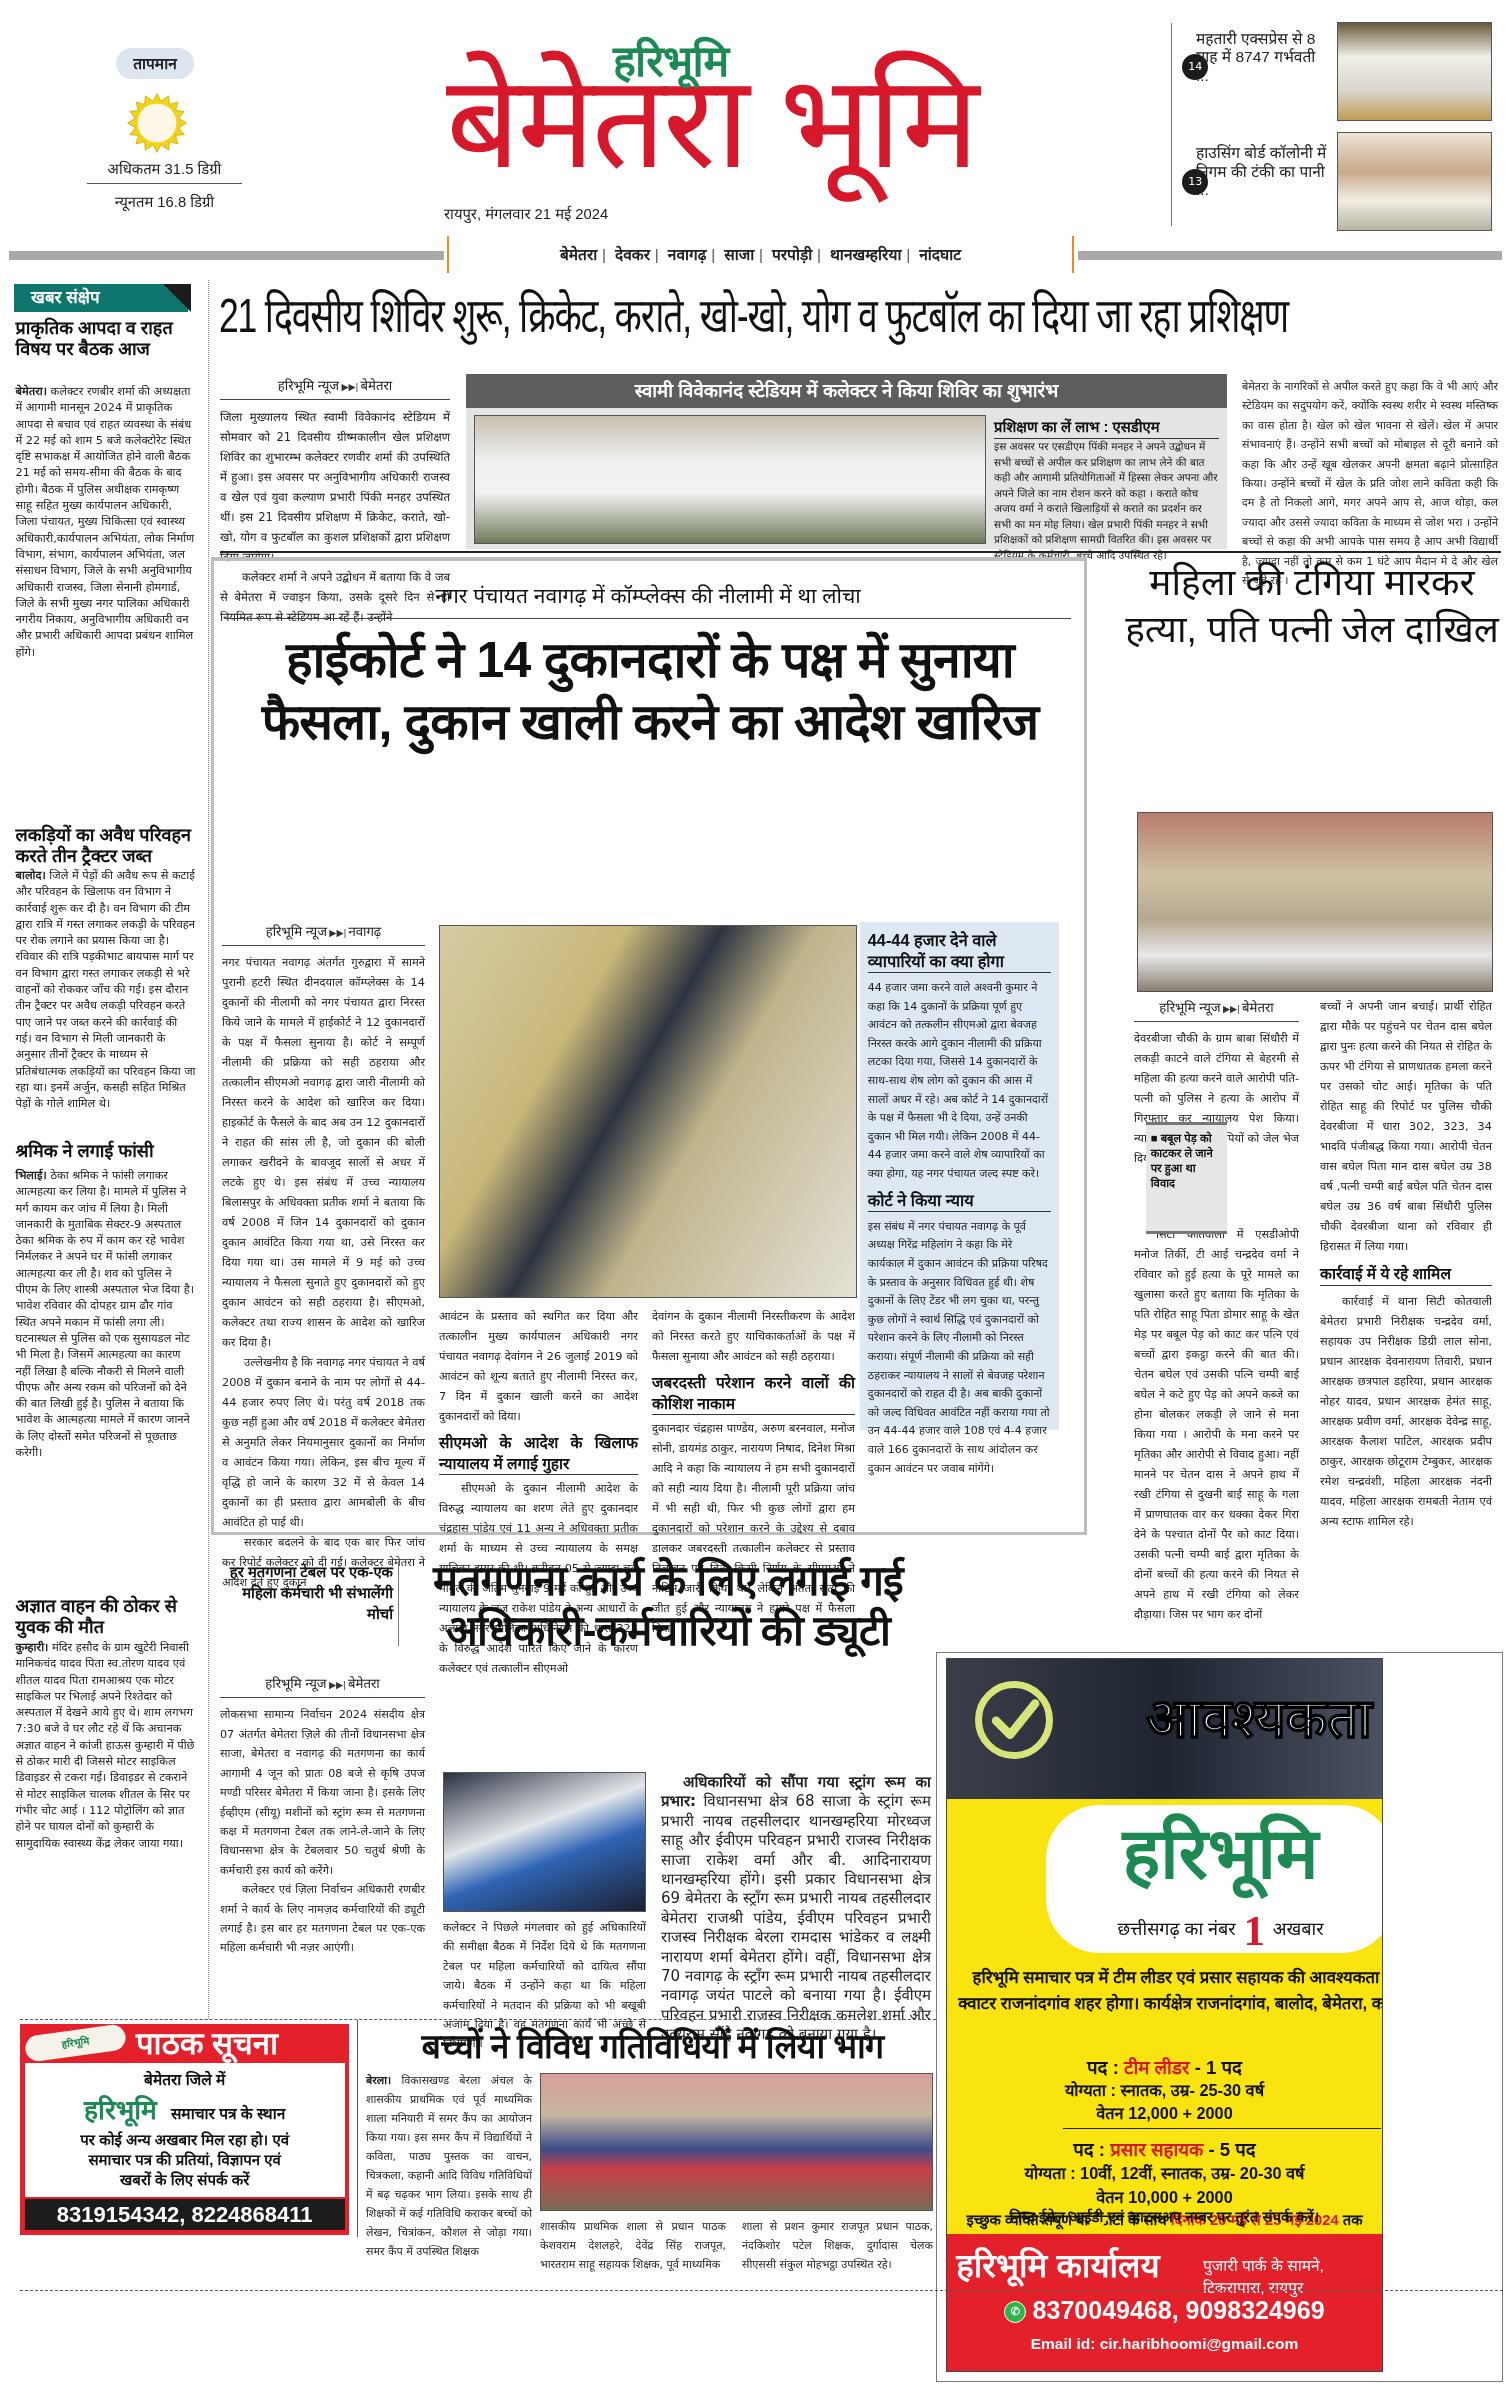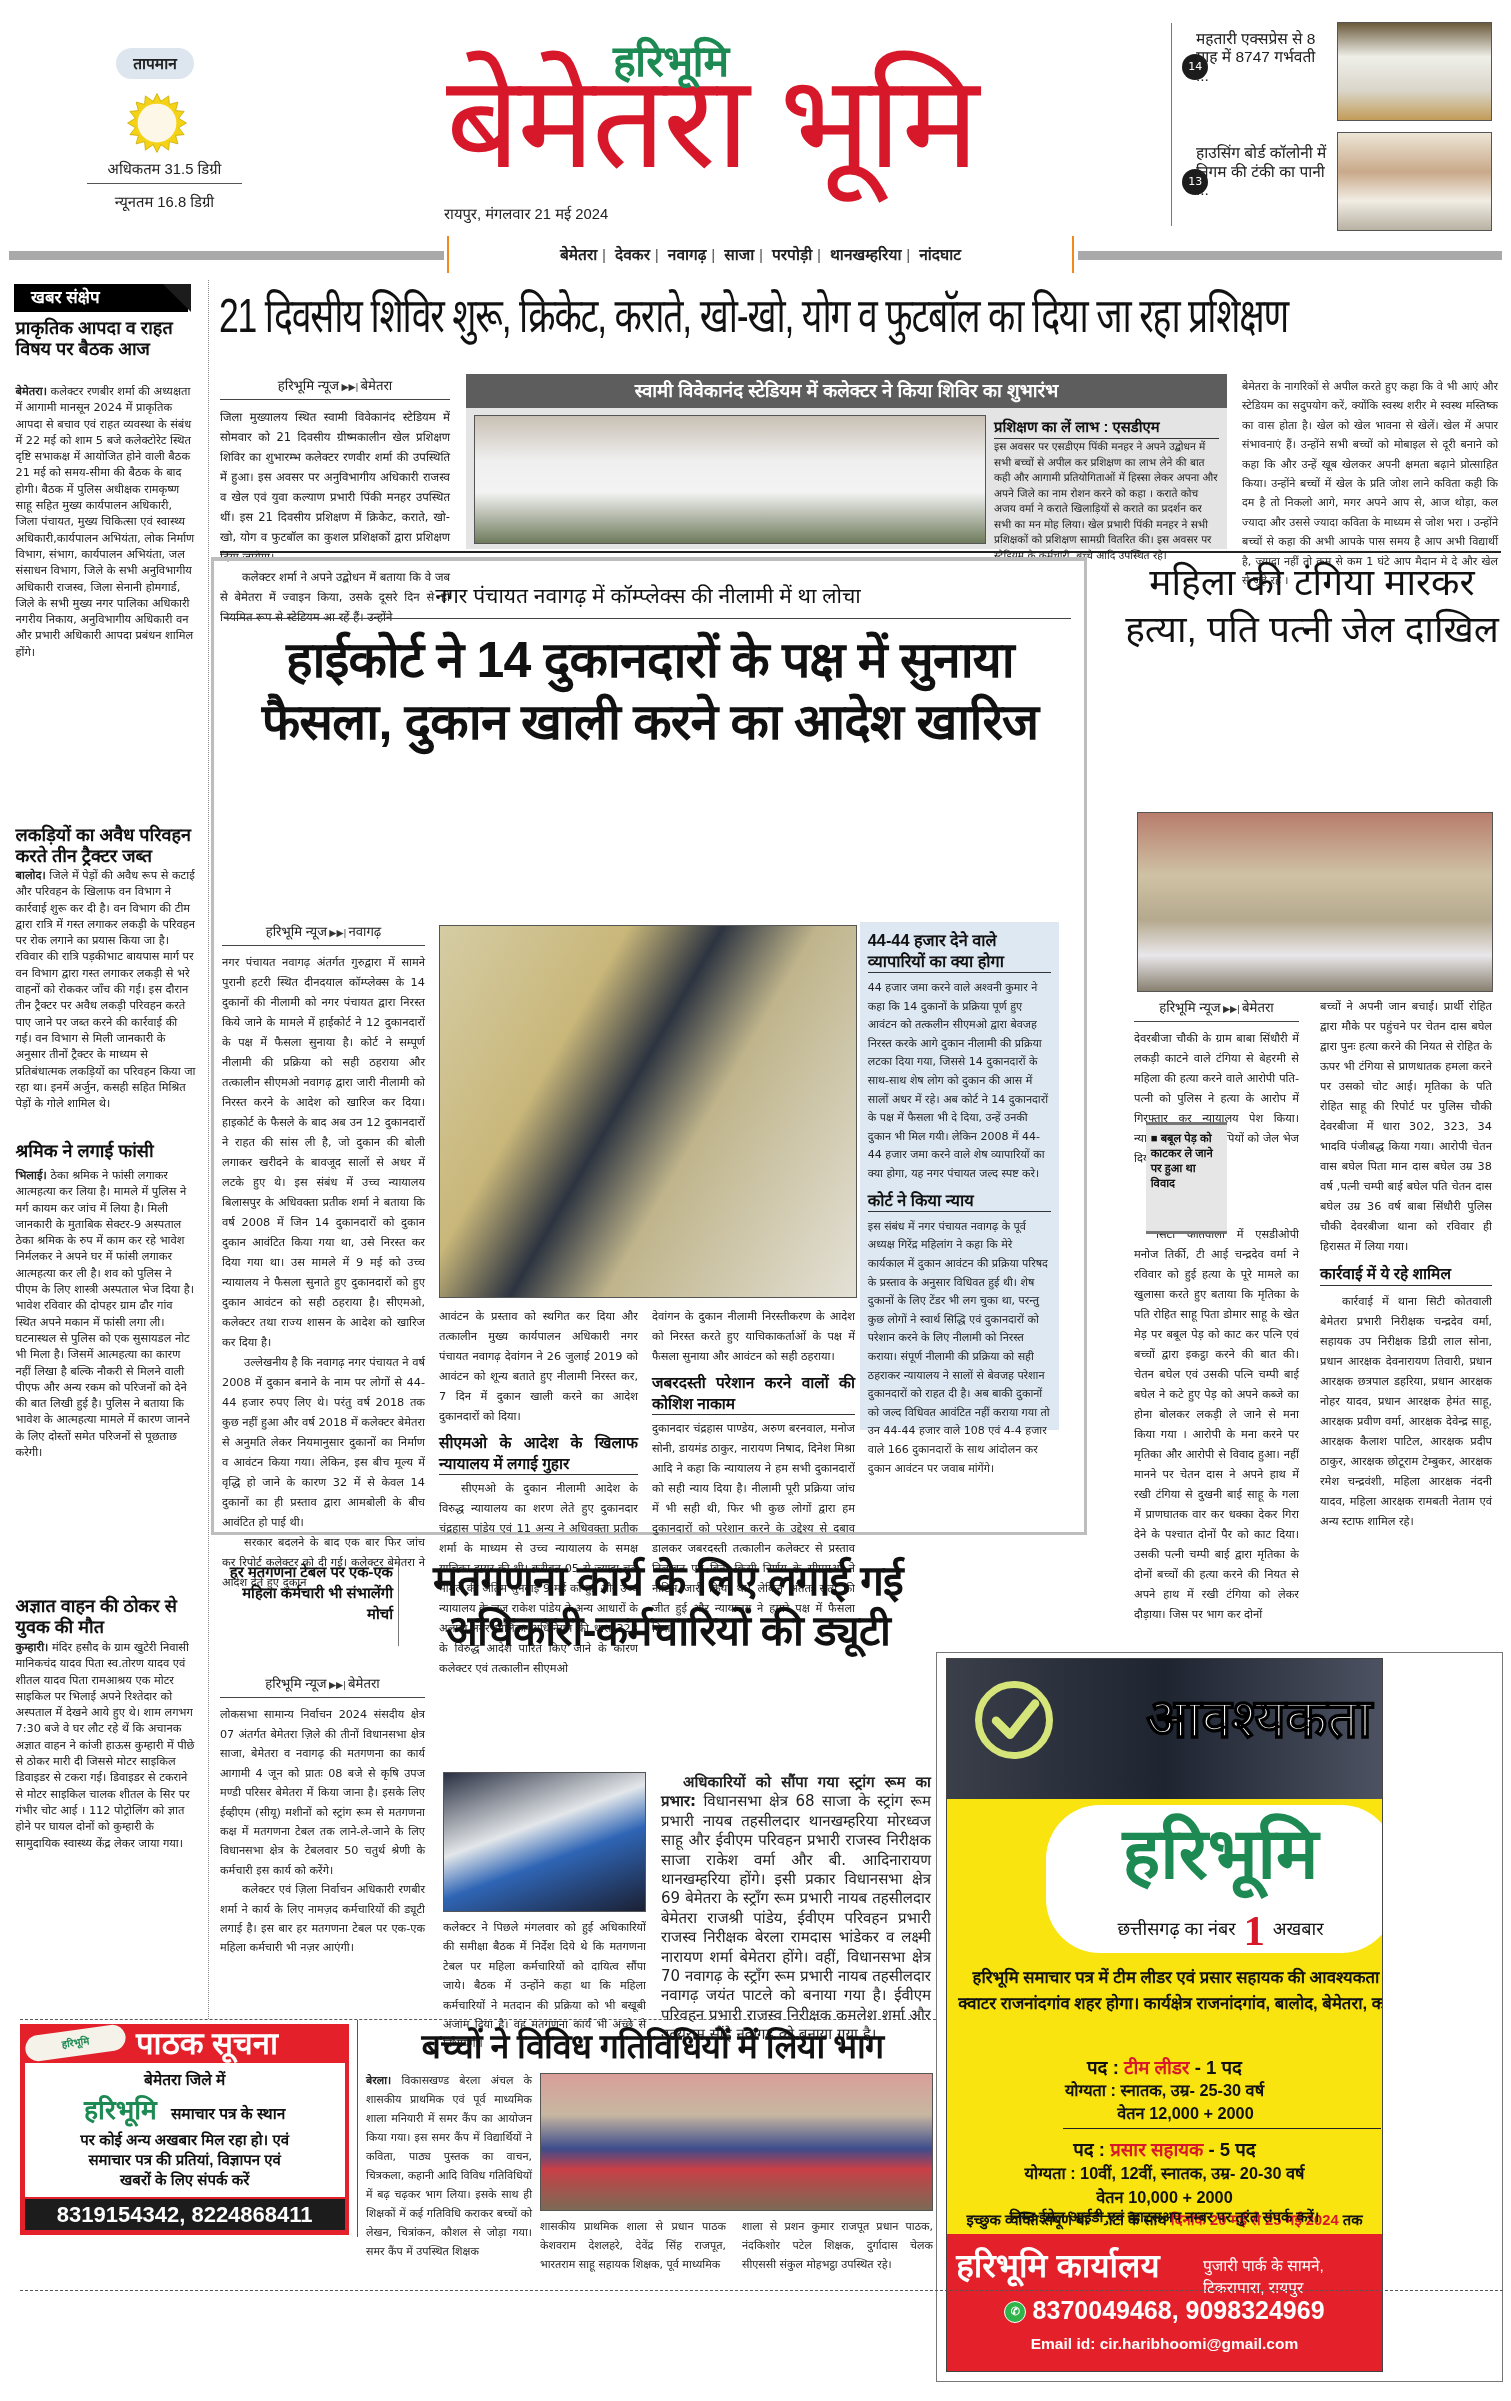--- a/index.html
+++ b/index.html
@@ -27,21 +27,21 @@
   #masthead-date { left: 444px; top: 203px; font-size: 14.8px; font-family: "Liberation Sans", sans-serif; color: #222; }
   #edition-bar { left: 447px; top: 236px; width: 627px; height: 37px; border-left: 2.3px solid #f08a1c; border-right: 2.3px solid #f08a1c; text-align: center; font-family: "Liberation Sans", sans-serif; font-weight: bold; font-size: 15.5px; line-height: 37px; color: #222; }
   #edition-bar .sep { color: #555; margin: 0 4.7px; font-weight: normal; }
   .gray-rule { position: absolute; top: 251px; height: 9.3px; background: #a9a9a9; }
 
   .teaser { position: absolute; left: 1196px; width: 132px; font-family: "Liberation Sans", sans-serif; font-size: 15.5px; line-height: 18.6px; color: #222; }
   .teaser-num { position: absolute; width: 26.4px; height: 26.4px; border-radius: 50%; background: #1c1c1c; color: #fff; font-size: 11px; line-height: 26.4px; text-align: center; font-family: "DejaVu Sans", sans-serif; }
   .teaser-bracket { position: absolute; left: 1171px; top: 23px; width: 31px; height: 203px; border-left: 1.6px solid #777; }
 
   
-  #brief-tag { left: 14px; top: 284px; width: 174px; height: 28px; background: #000000; color: #fff; font-family: "Liberation Sans", sans-serif; font-weight: bold; font-size: 17px; line-height: 28px; padding-left: 17px; }
+  #brief-tag { left: 14px; top: 284px; width: 174px; height: 28px; background: #0f766e; color: #fff; font-family: "Liberation Sans", sans-serif; font-weight: bold; font-size: 17px; line-height: 28px; padding-left: 17px; }
   #brief-tag::after { content: ""; position: absolute; right: -3.1px; top: 0; width: 0; height: 0; border-top: 28px solid #1c1c1c; border-left: 28px solid transparent; }
   .brief-title { position: absolute; left: 15.5px; width: 180px; font-family: "Liberation Sans", sans-serif; font-weight: bold; color: #111; font-size: 18px; line-height: 21px; }
   .brief-body { position: absolute; left: 15.5px; width: 180px; font-size: 11.3px; line-height: 16.3px; color: #222; font-family: "DejaVu Sans", sans-serif; }
   .brief-body b { font-weight: bold; }
 
   
   #h1-main { left: 219px; top: 289px; width: 1281px; font-family: "Liberation Sans", sans-serif; font-size: 48px; line-height: 54px; color: #111; white-space: nowrap; letter-spacing: -1.6px; transform: scaleX(0.74); transform-origin: left center; }
 
   #stadium-box { left: 466px; top: 374px; width: 761px; height: 175px; background: #e4e4e4; }
   #stadium-banner { left: 466px; top: 374px; width: 761px; height: 34px; background: #5d5d5d; color: #fff; font-family: "Liberation Sans", sans-serif; font-weight: bold; font-size: 18.6px; line-height: 34px; text-align: center; }
@@ -251,21 +251,21 @@
     <div id="job-ad-title">आवश्यकता है</div>
   </div>
   <div id="job-ad-yellow">
     <div id="job-brand-pill">
       <div id="job-brand">हरिभूमि</div>
       <div id="job-tagline"><span>छत्तीसगढ़ का नंबर</span><span class="one">1</span><span>अखबार</span></div>
     </div>
     <div id="job-desc">हरिभूमि समाचार पत्र में टीम लीडर एवं प्रसार सहायक की आवश्यकता है। जिसका हेड क्वाटर राजनांदगांव शहर होगा। कार्यक्षेत्र राजनांदगांव, बालोद, बेमेतरा, कवर्धा जिला रहेगा।</div>
     <div class="job-post" style="top:255px; font-size:18.6px;"><span>पद : </span><span class="red">टीम लीडर</span><span> - 1 पद</span></div>
     <div class="job-post" style="top:280px; font-size:16.3px;">योग्यता : स्नातक, उम्र- 25-30 वर्ष</div>
-    <div class="job-post" style="top:303px; font-size:16.3px;margin-left:21px;">वेतन 12,000 + 2000</div>
+    <div class="job-post" style="top:303px; font-size:16.3px;">वेतन 12,000 + 2000</div>
     <div class="abs" style="left:116px; top:329px; width:318px; height:0; border-top:1.6px solid #222;"></div>
     <div class="job-post" style="top:337px; font-size:18.6px;"><span>पद : </span><span class="red">प्रसार सहायक</span><span> - 5 पद</span></div>
     <div class="job-post" style="top:363px; font-size:16.3px;">योग्यता : 10वीं, 12वीं, स्नातक, उम्र- 20-30 वर्ष</div>
     <div class="job-post" style="top:387px; font-size:16.3px;">वेतन 10,000 + 2000</div>
     <div class="job-post" style="top:410px; font-size:14.8px;"><span>इच्छुक व्यक्ति संपूर्ण बायोडाटा के साथ </span><span class="red">दिनांक 20 मई से 25 मई 2024</span><span> तक</span></div>
   </div>
 
   <div id="job-ad-red">
     <div class="job-post" style="top:-28px; font-size:14.8px; color:#111;">निम्न ईमेल आईडी एवं व्हाटसअप नम्बर पर तुरंत संपर्क करें।</div>
     <div id="office-name">हरिभूमि कार्यालय</div>

